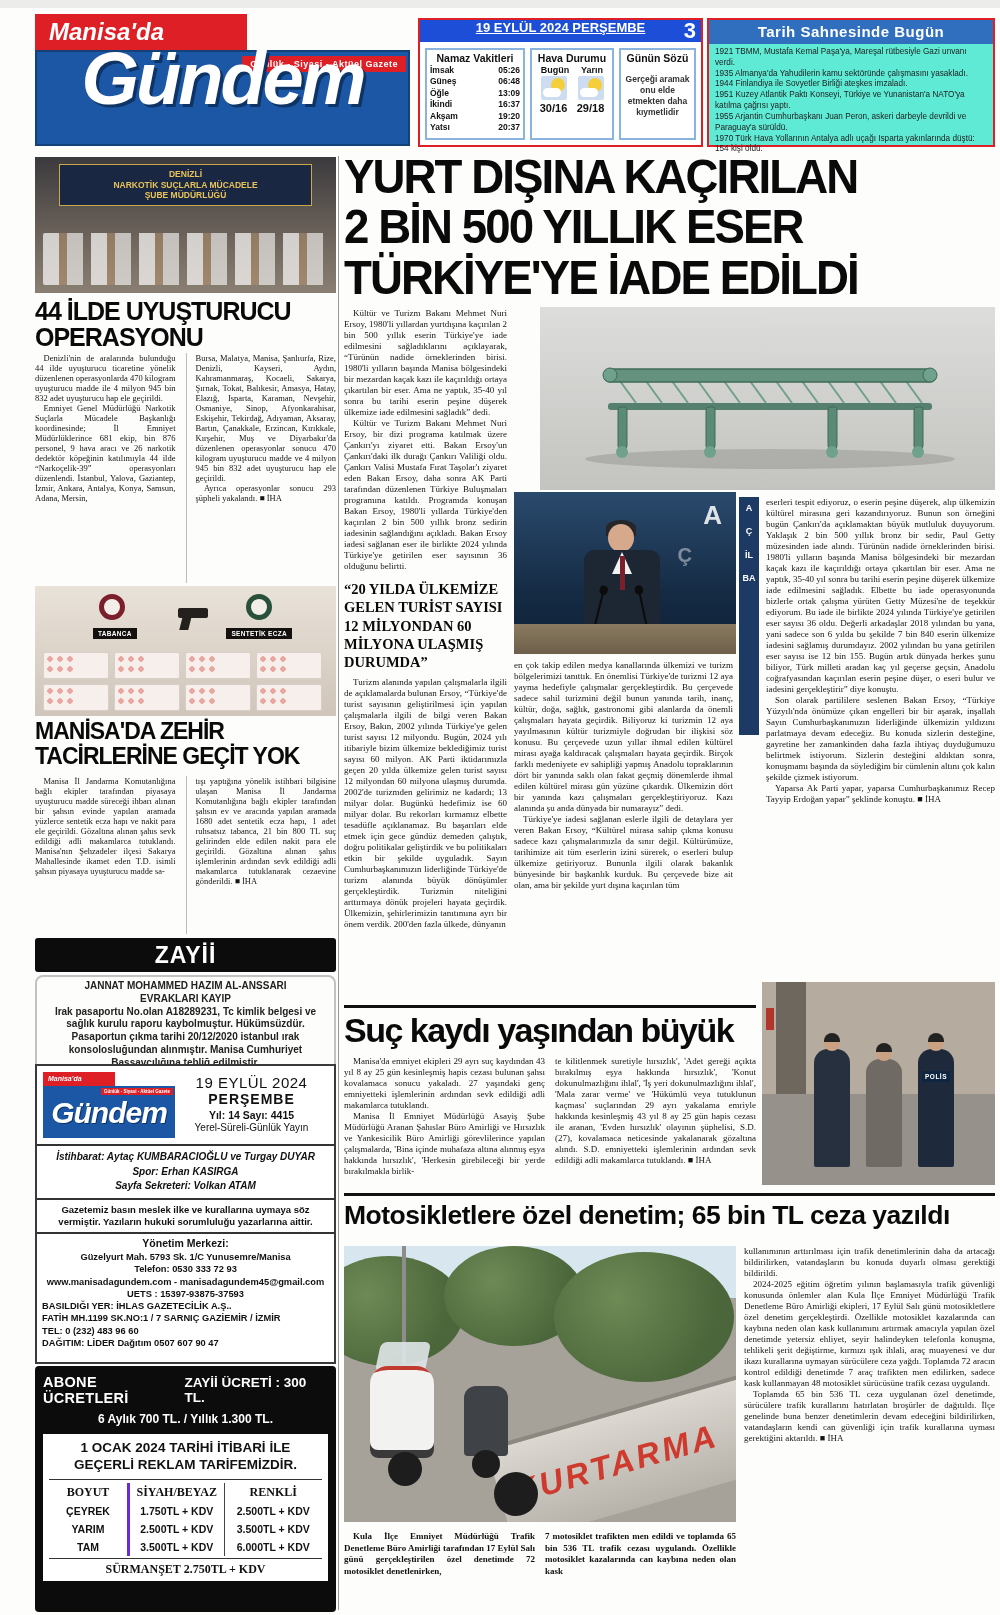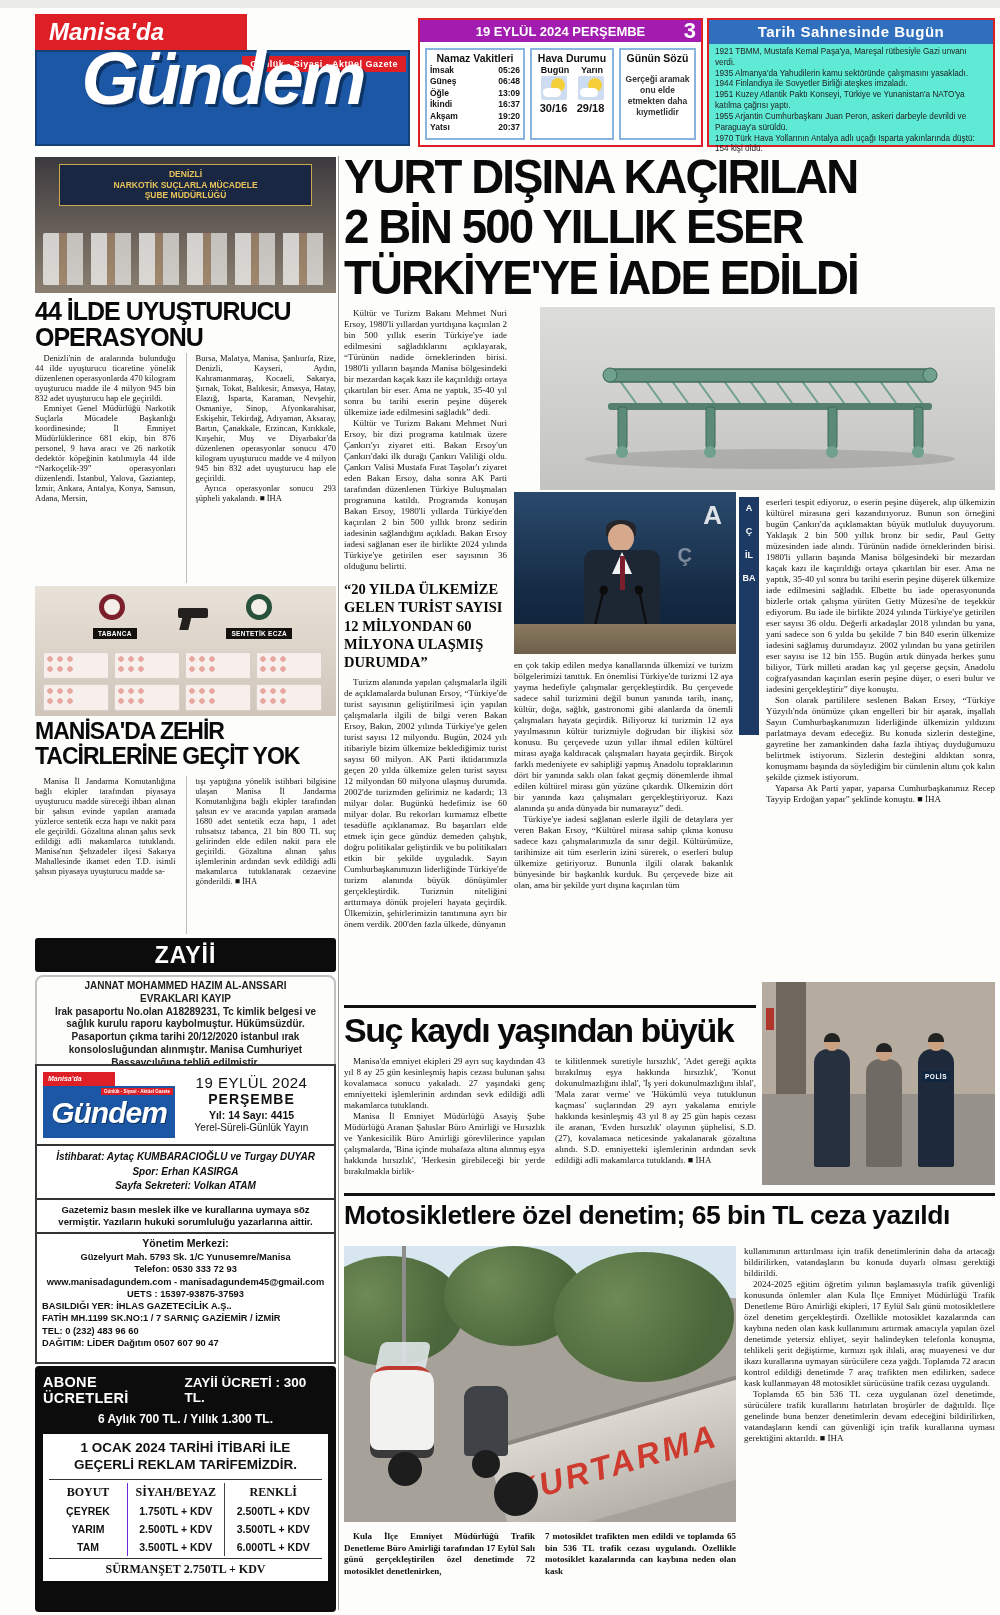--- a/index.html
+++ b/index.html
@@ -13,22 +13,22 @@
       padding-left:14px;box-sizing:border-box;}
   .mast-blue{position:absolute;left:0;top:36px;width:375px;height:96px;background:#1c57a5;
       box-shadow:inset 0 0 0 2px #134178;}
   .mast-title{position:absolute;left:0;top:30px;width:375px;text-align:center;color:#fff;
       font-weight:bold;font-style:italic;font-size:74px;line-height:70px;letter-spacing:-3px;
       text-shadow:3px 3px 0 #0d3465;}
   .mast-tag{position:absolute;right:4px;top:4px;background:#df1f26;color:#fff;font-weight:bold;
       font-size:9px;padding:3px 8px;letter-spacing:.5px;}
   
   #infobar{left:418px;top:18px;width:285px;height:129px;border:2px solid #df1f26;background:#fff;box-sizing:border-box;}
-  .info-redbar{height:22px;background:#a21caf;color:#fff;display:flex;align-items:center;justify-content:center;
-      font-weight:bold;font-size:13px;position:relative;}
+  .info-redbar{height:22px;background:#1d4ed8;color:#fff;display:flex;align-items:flex-start;justify-content:center;
+      font-weight:bold;font-size:13px;position:relative;text-decoration:underline;}
   .page-num{position:absolute;right:5px;top:-2px;font-size:22px;font-weight:900;color:#fff;}
   .info-row{display:flex;gap:5px;padding:6px 5px;}
   .info-box{border:2px solid #8ab4e0;padding:2px 3px;box-sizing:border-box;height:92px;}
   .info-title{font-weight:bold;font-size:10.5px;text-align:center;margin-bottom:1px;}
   .prayer{width:100px;}
   .prayer-row{display:flex;justify-content:space-between;font-size:8.5px;font-weight:bold;line-height:11.4px;}
   .weather{width:84px;text-align:center;}
   .wx-labels{display:flex;justify-content:space-around;font-weight:bold;font-size:9px;}
   .wx-icons{display:flex;justify-content:space-around;margin-top:1px;}
   .wx-ic{width:26px;height:24px;background:#cddcf0;border-radius:2px;position:relative;overflow:hidden;}
@@ -120,21 +120,21 @@
       box-sizing:border-box;padding:8px;color:#fff;}
   .abone-r1{display:flex;justify-content:space-between;align-items:baseline;}
   .abone-t{font-weight:900;font-size:14.5px;letter-spacing:.3px;}
   .zayii-fee{font-weight:bold;font-size:13.5px;}
   .abone-r2{text-align:center;font-size:12px;margin:6px 0 8px;font-weight:600;}
   .tariff{background:#fff;color:#111;padding:6px 6px 4px;}
   .tariff-title{text-align:center;font-weight:900;font-size:13.5px;line-height:1.25;}
   .tariff-table{display:grid;grid-template-columns:78px 1fr 1fr;margin-top:5px;border-top:1.5px solid #333;padding-top:3px;}
   .tt-h{font-family:"Liberation Serif",serif;font-weight:bold;font-size:12px;text-align:center;padding:2px 0;}
   .tt-c{font-size:10.5px;text-align:center;padding:3px 0;font-weight:600;}
-  .tt-mid{border-left:1px solid #6d28d9;border-right:1px solid #444;}
+  .tt-mid{border-left:3px solid #6d28d9;border-right:1px solid #444;}
   .tariff-foot{border-top:1.5px solid #333;margin-top:2px;text-align:center;
       font-family:"Liberation Serif",serif;font-weight:bold;font-size:12px;padding-top:3px;}
   
   #main-head{left:344px;top:152px;width:651px;font-size:48px;line-height:1.05;letter-spacing:-2px;
       transform:scaleX(.95);transform-origin:left top;}
   #photo-bronze{left:540px;top:307px;width:455px;height:183px;overflow:hidden;}
   #main-col1{left:344px;top:308px;width:163px;height:696px;overflow:hidden;}
   .subhead{font-family:"Liberation Serif",serif;font-weight:bold;font-size:14.5px;line-height:1.26;
       color:#0a0a0a;margin:8px 0 6px;white-space:pre-line;}
   #photo-ersoy{left:514px;top:492px;width:222px;height:162px;overflow:hidden;

